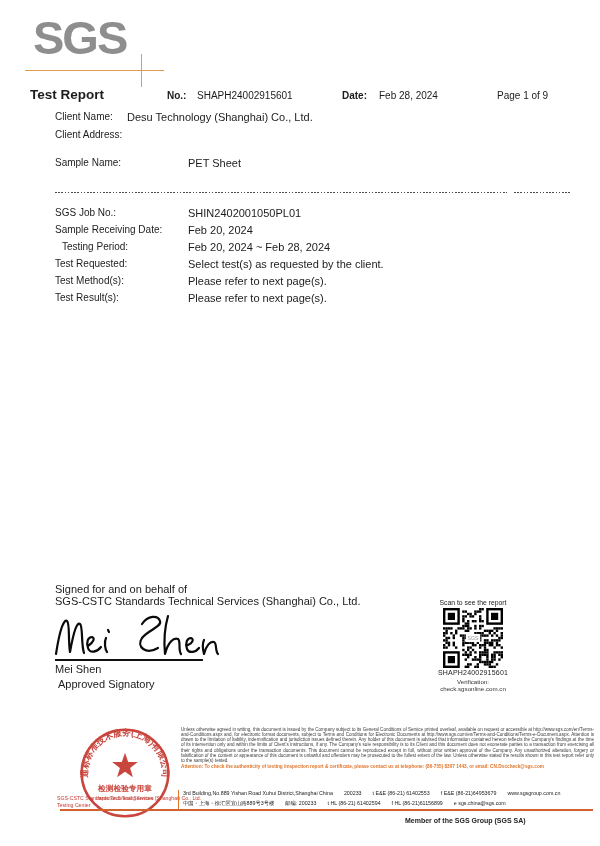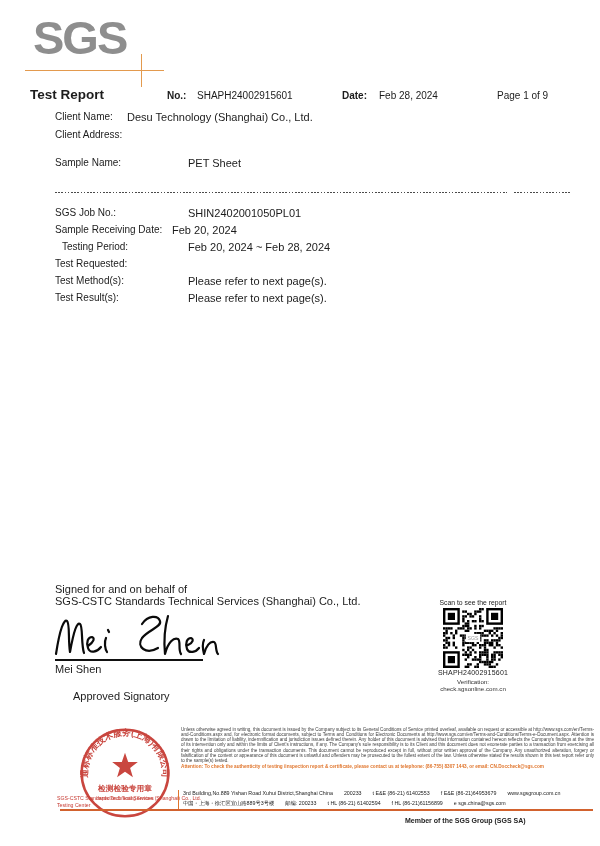--- a/index.html
+++ b/index.html
@@ -72,24 +72,25 @@
   <div class="abs val" style="left:188px; top:157px;">PET Sheet</div>
 
   <div class="abs dash-wrap">
     <div class="dash-seg dash-a"></div>
     <div class="dash-seg dash-b"></div>
   </div>
 
   <div class="abs lbl" style="left:55px; top:207px;">SGS Job No.:</div>
   <div class="abs val" style="left:188px; top:207px;">SHIN2402001050PL01</div>
   <div class="abs lbl" style="left:55px; top:224px;">Sample Receiving Date:</div>
-  <div class="abs val" style="left:172px; top:224px;text-align:right;">Feb 20, 2024</div>
+  <div class="abs val" style="left:188px; top:224px;text-align:right;">Feb 20, 2024</div>
   <div class="abs lbl" style="left:62px; top:241px;">Testing Period:</div>
   <div class="abs val" style="left:188px; top:241px;">Feb 20, 2024 ~ Feb 28, 2024</div>
   <div class="abs lbl" style="left:55px; top:258px;">Test Requested:</div>
+  <div class="abs val" style="left:188px; top:258px;">Select test(s) as requested by the client.</div>
   <div class="abs lbl" style="left:55px; top:275px;text-align:center;">Test Method(s):</div>
   <div class="abs val" style="left:188px; top:275px;">Please refer to next page(s).</div>
   <div class="abs lbl" style="left:55px; top:292px;">Test Result(s):</div>
   <div class="abs val" style="left:188px; top:292px;">Please refer to next page(s).</div>
 
   <div class="abs val" style="left:55px; top:583px;">Signed for and on behalf of</div>
   <div class="abs val" style="left:55px; top:595px;">SGS-CSTC Standards Technical Services (Shanghai) Co., Ltd.</div>
 
   <svg class="abs sig-svg" width="175" height="52" viewBox="0 0 175 52">
     <g fill="none" stroke="#0a0a0a" stroke-width="2.2" stroke-linecap="round" stroke-linejoin="round">
@@ -98,21 +99,21 @@
       <path d="M58,28 C56,32 57,39 59,42"></path>
       <path d="M60,20 L61,22"></path>
       <path d="M94,14 C100,5 110,5 112,11 C114,17 100,20 94,28 C88,37 98,45 110,38"></path>
       <path d="M120,6 C116,20 116,34 117,44 C120,32 126,27 130,29 C133,31 130,40 133,44"></path>
       <path d="M140,35 C145,33 146,29 143,28 C139,28 137,33 139,39 C141,44 148,42 151,38"></path>
       <path d="M156,30 C154,34 155,40 156,44 C158,36 162,31 166,32 C169,33 167,41 170,44"></path>
     </g>
   </svg>
   <div class="abs sig-underline"></div>
   <div class="abs val" style="left:55px; top:663px;">Mei Shen</div>
-  <div class="abs val" style="left:73px; top:678px;margin-top:12px;">Approved Signatory</div>
+  <div class="abs val" style="left:58px; top:678px;">Approved Signatory</div>
 
   <div class="abs qr-block">
     <div class="qr-scan">Scan to see the report</div>
     <svg id="qr-svg" class="qr-svg" width="60" height="60" viewBox="0 0 58 58">
         <rect x="0" y="0" width="58" height="58" fill="#fff"></rect>
         <rect x="34.80" y="0.00" width="2.32" height="2.32" fill="#000"></rect>
         <rect x="37.12" y="0.00" width="2.32" height="2.32" fill="#000"></rect>
         <rect x="18.56" y="2.32" width="2.32" height="2.32" fill="#000"></rect>
         <rect x="20.88" y="2.32" width="2.32" height="2.32" fill="#000"></rect>
         <rect x="30.16" y="2.32" width="2.32" height="2.32" fill="#000"></rect>

